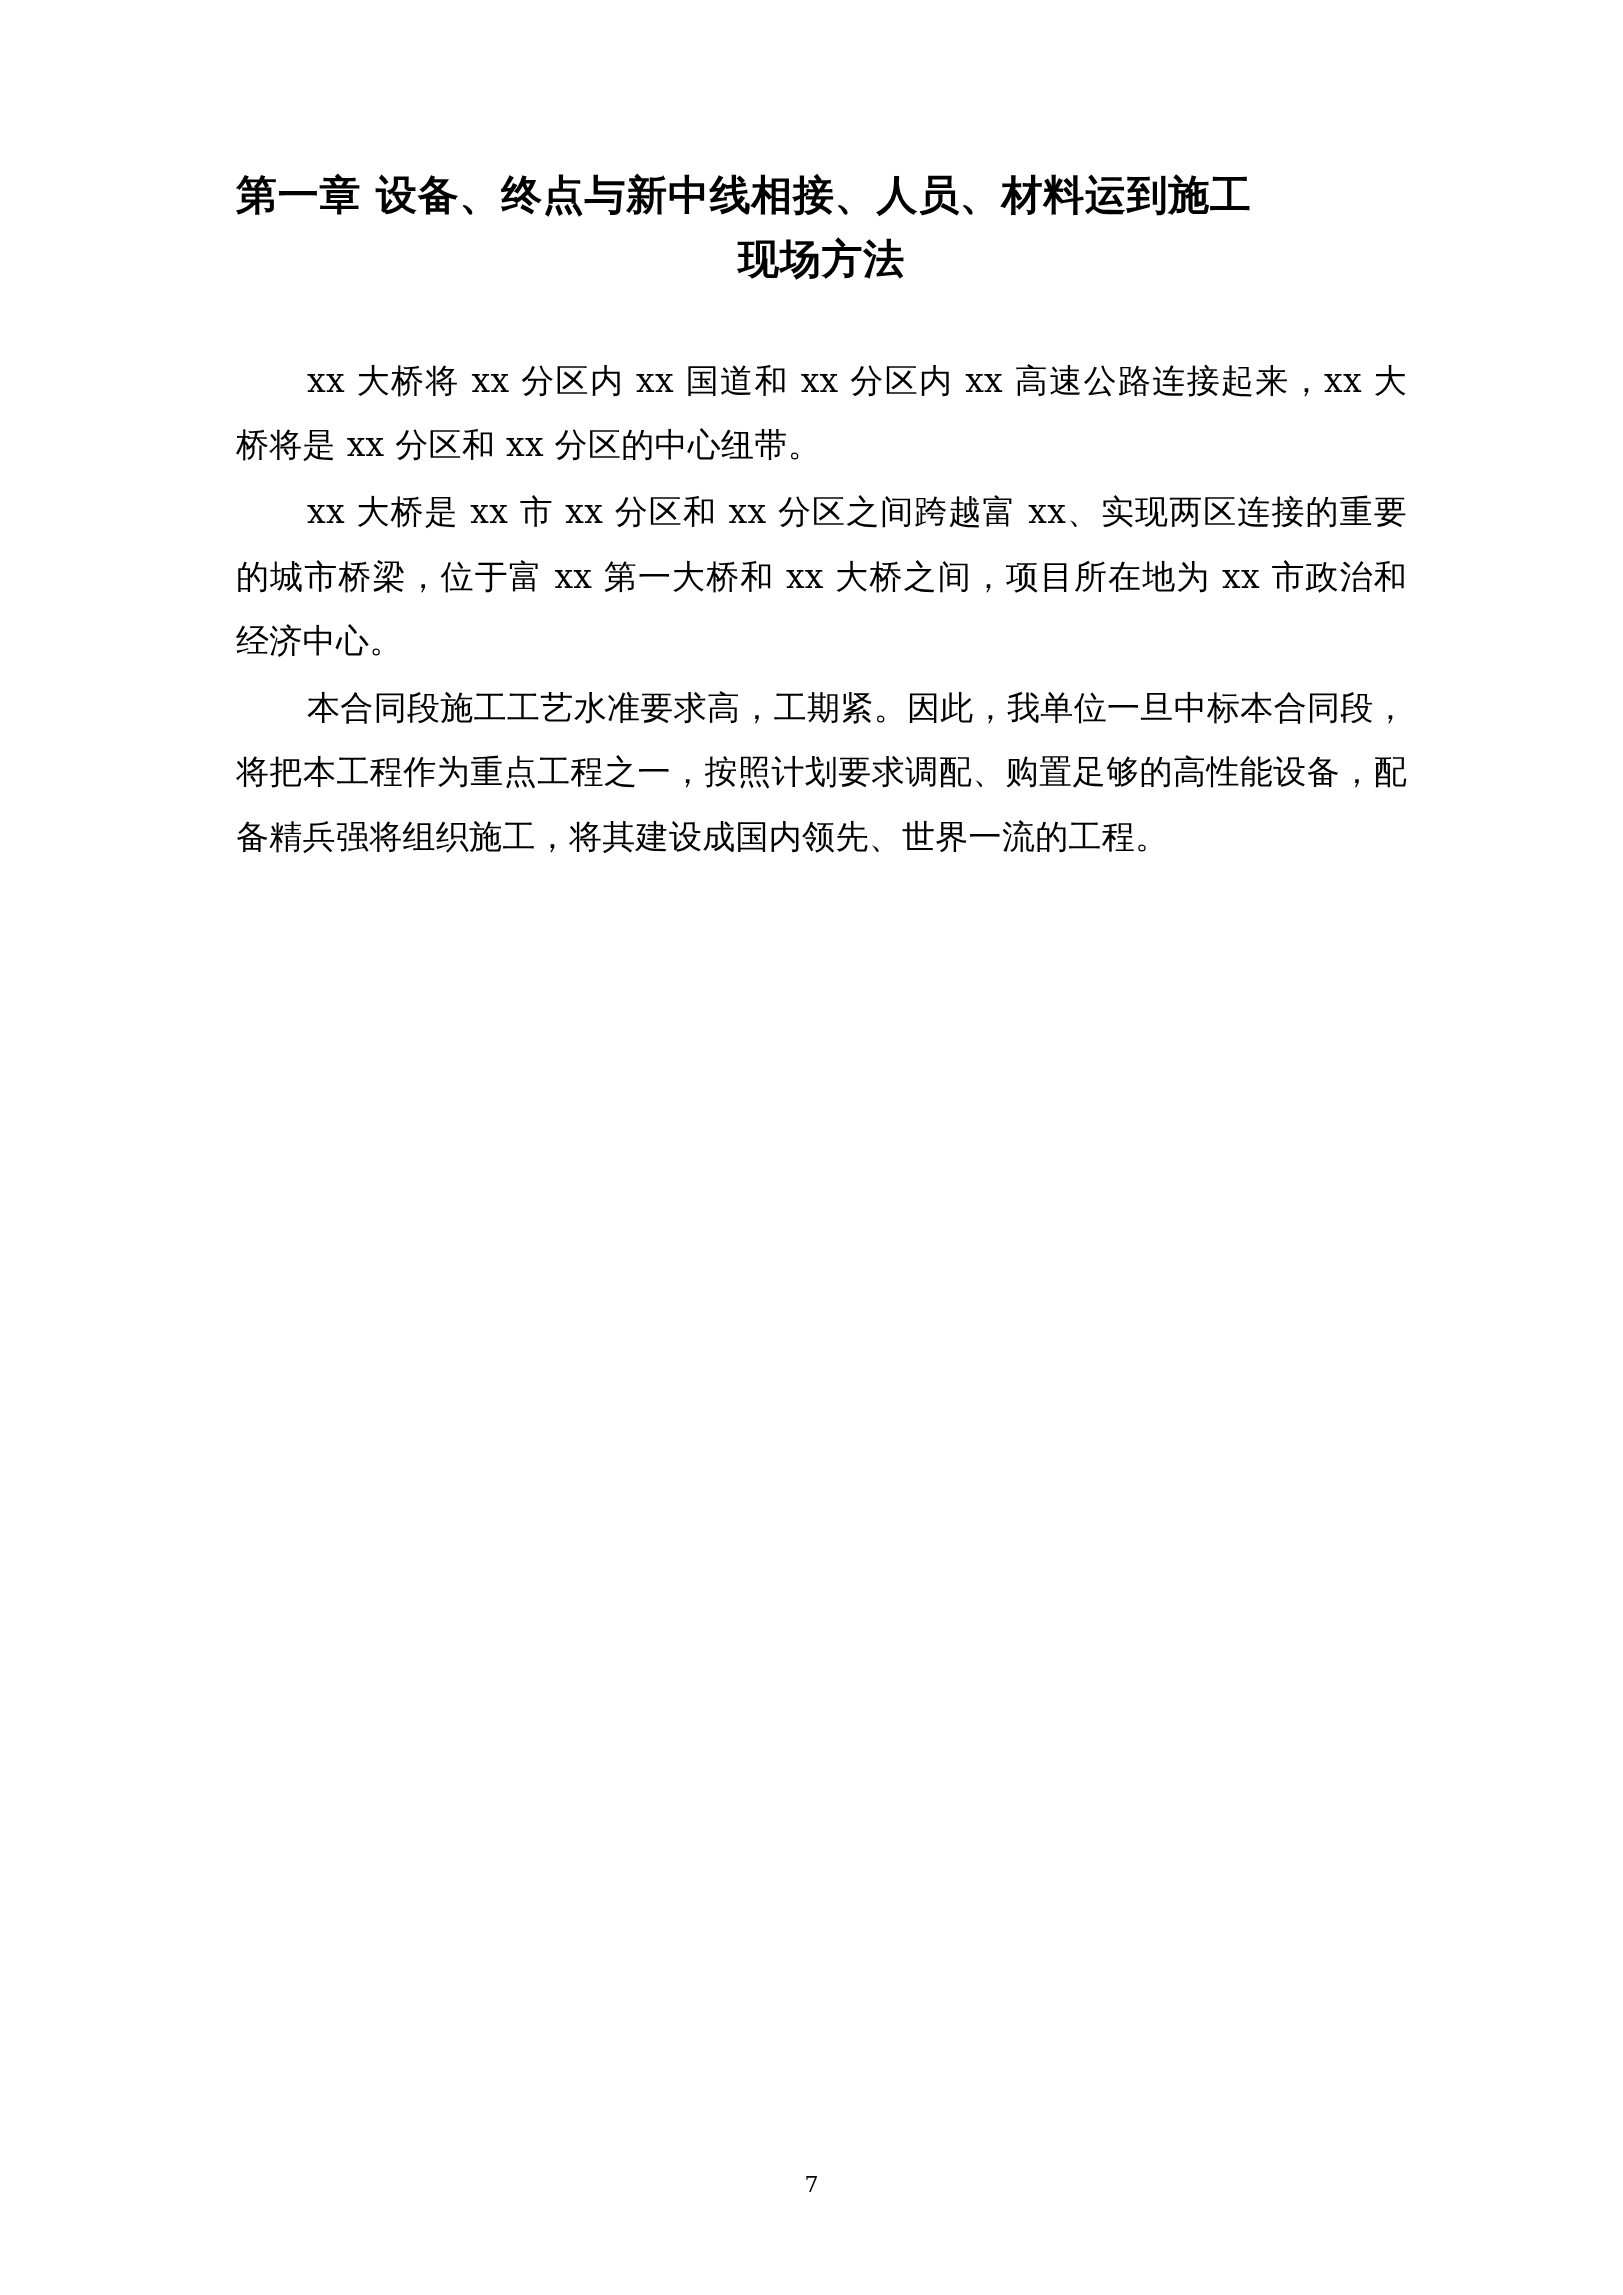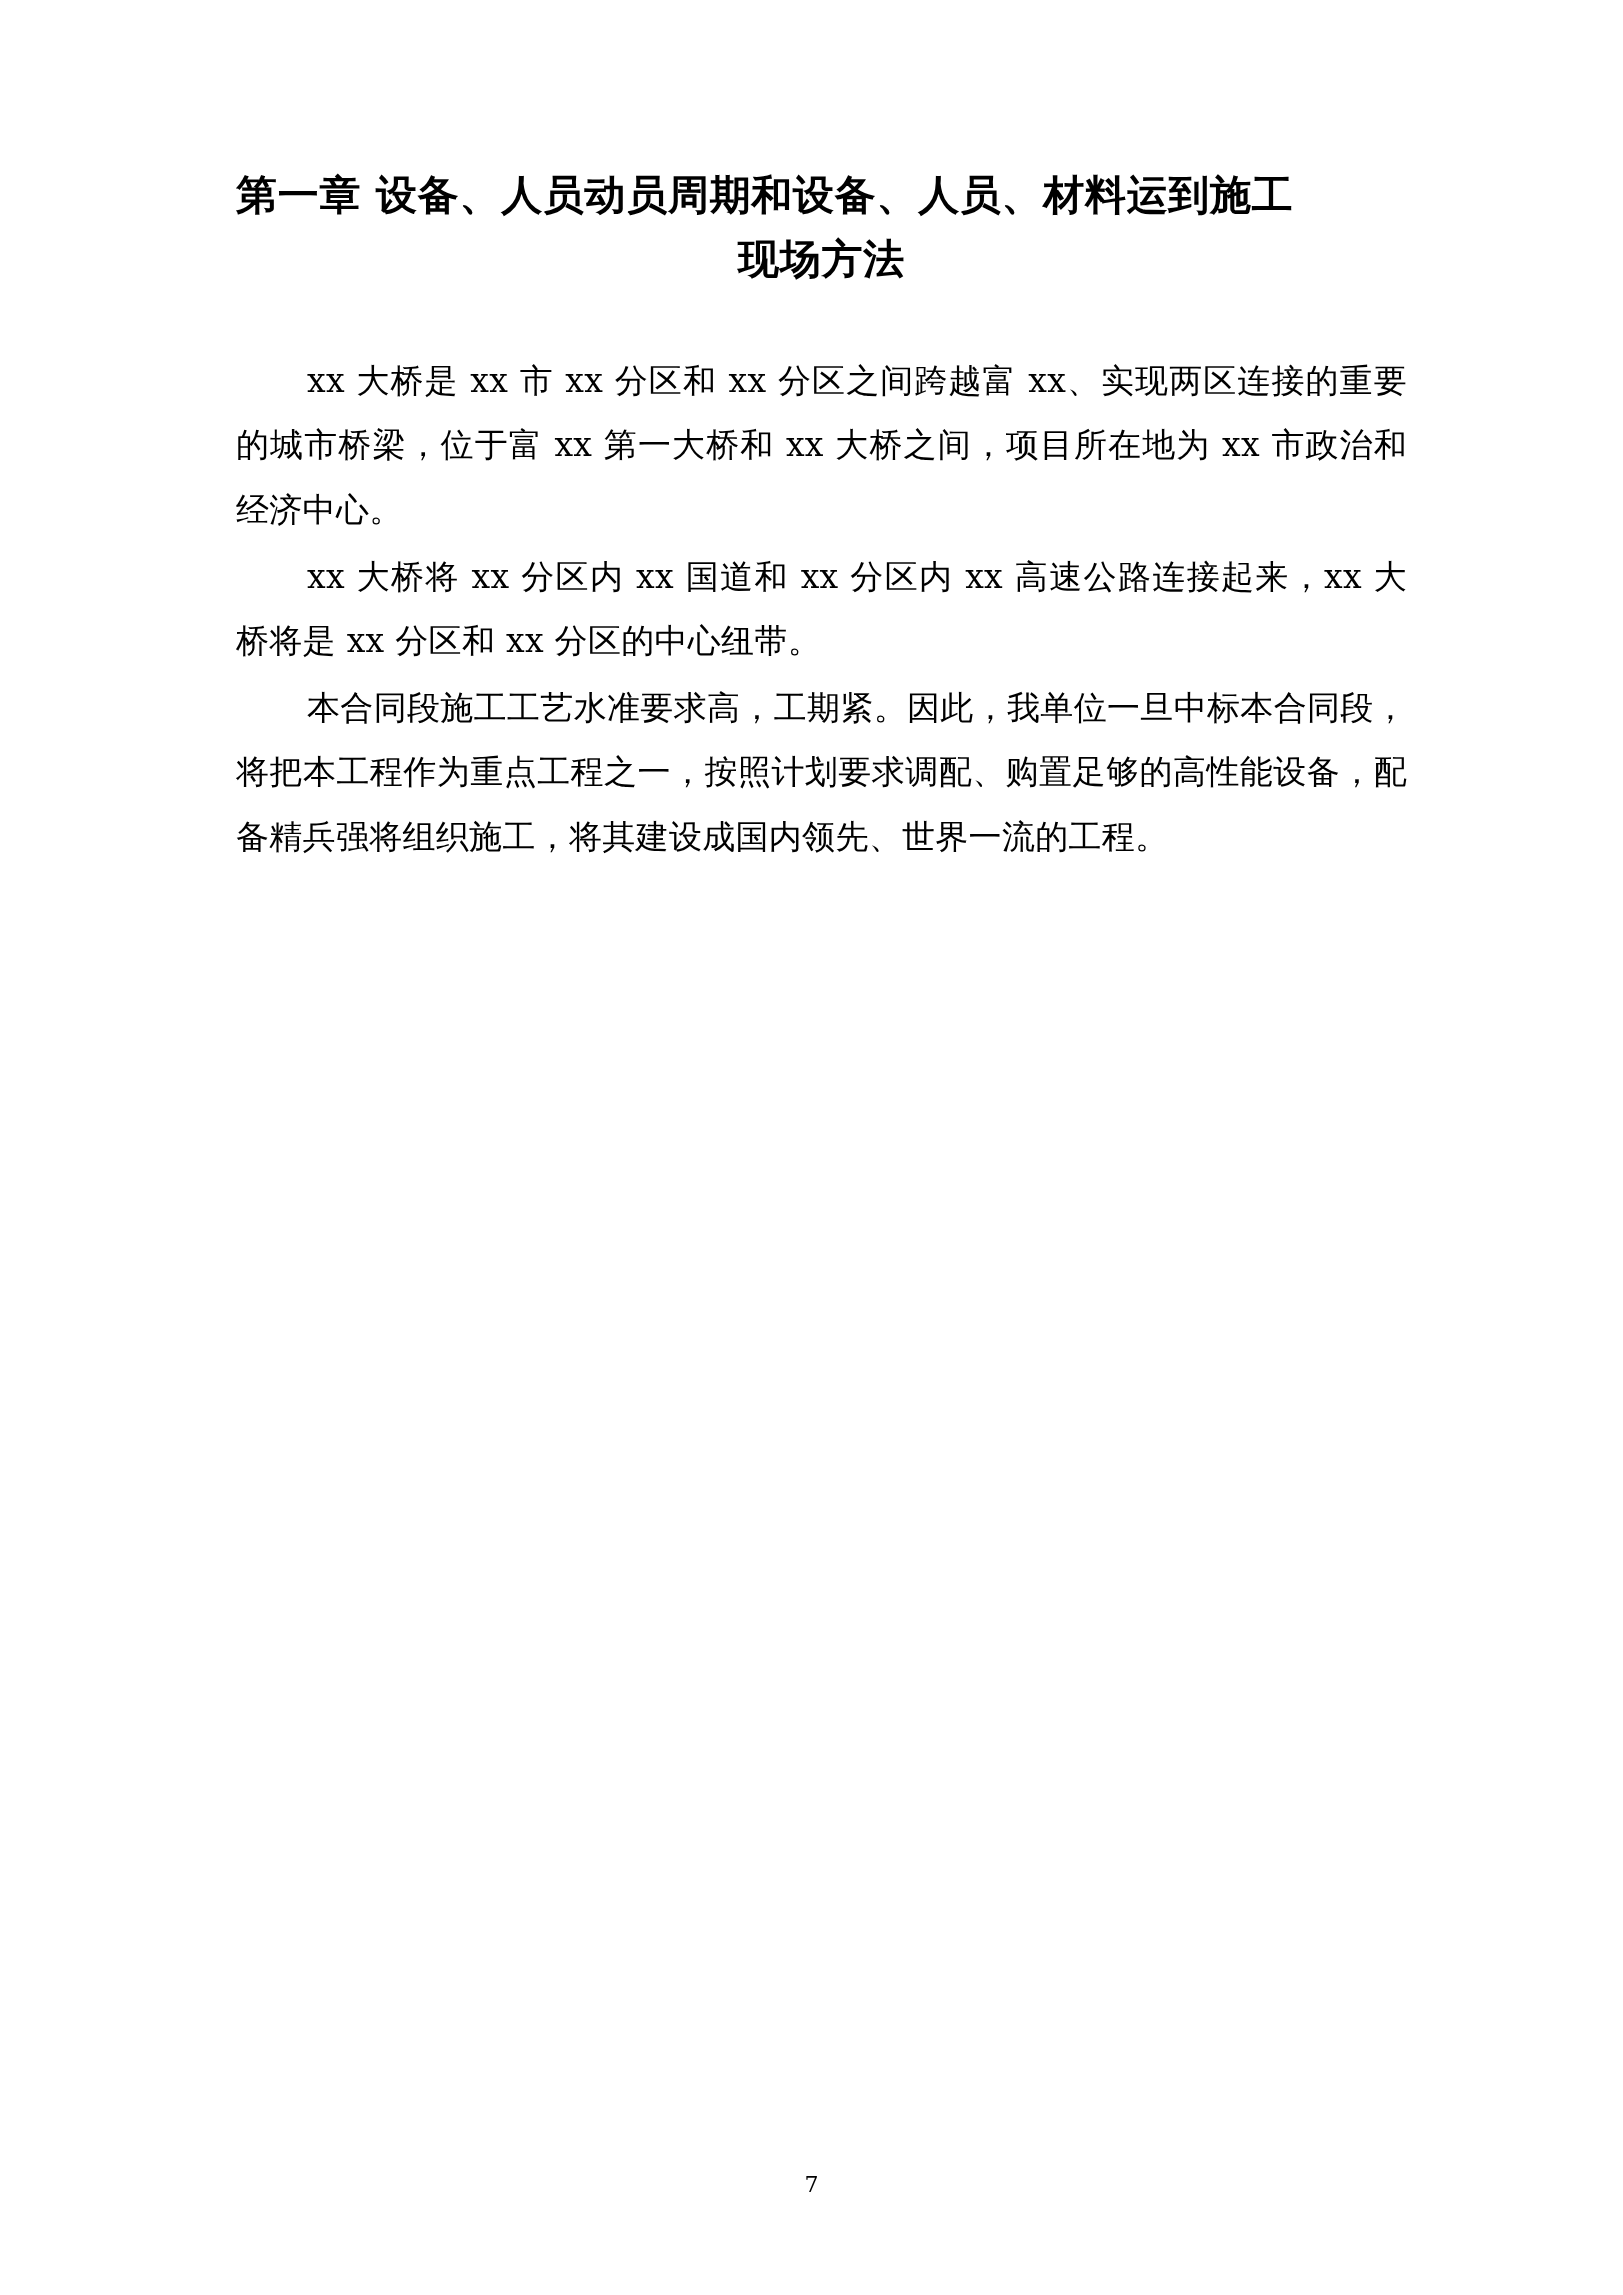--- a/index.html
+++ b/index.html
@@ -58,23 +58,23 @@
     font-size: 22px;
     font-family: "DejaVu Serif", "Liberation Serif", serif;
   }
 </style>
 </head>
 <body>
 
 <div class="page">
 
   <h1 class="doc-title">
-    <span class="line1">第一章 设备、人员动员周期和设备、人员、材料运到施工</span>
+    <span class="line1">第一章 设备、终点与新中线相接、人员、材料运到施工</span>
     <span class="line2">现场方法</span>
   </h1>
 
+  <p class="body-par">xx 大桥将 xx 分区内 xx 国道和 xx 分区内 xx 高速公路连接起来，xx 大桥将是 xx 分区和 xx 分区的中心纽带。</p>
   <p class="body-par">xx 大桥是 xx 市 xx 分区和 xx 分区之间跨越富 xx、实现两区连接的重要的城市桥梁，位于富 xx 第一大桥和 xx 大桥之间，项目所在地为 xx 市政治和经济中心。</p>
-  <p class="body-par">xx 大桥将 xx 分区内 xx 国道和 xx 分区内 xx 高速公路连接起来，xx 大桥将是 xx 分区和 xx 分区的中心纽带。</p>
   <p class="body-par">本合同段施工工艺水准要求高，工期紧。因此，我单位一旦中标本合同段，将把本工程作为重点工程之一，按照计划要求调配、购置足够的高性能设备，配备精兵强将组织施工，将其建设成国内领先、世界一流的工程。</p>
 
   <div class="page-number">7</div>
 </div>
 
 
 </body></html>

